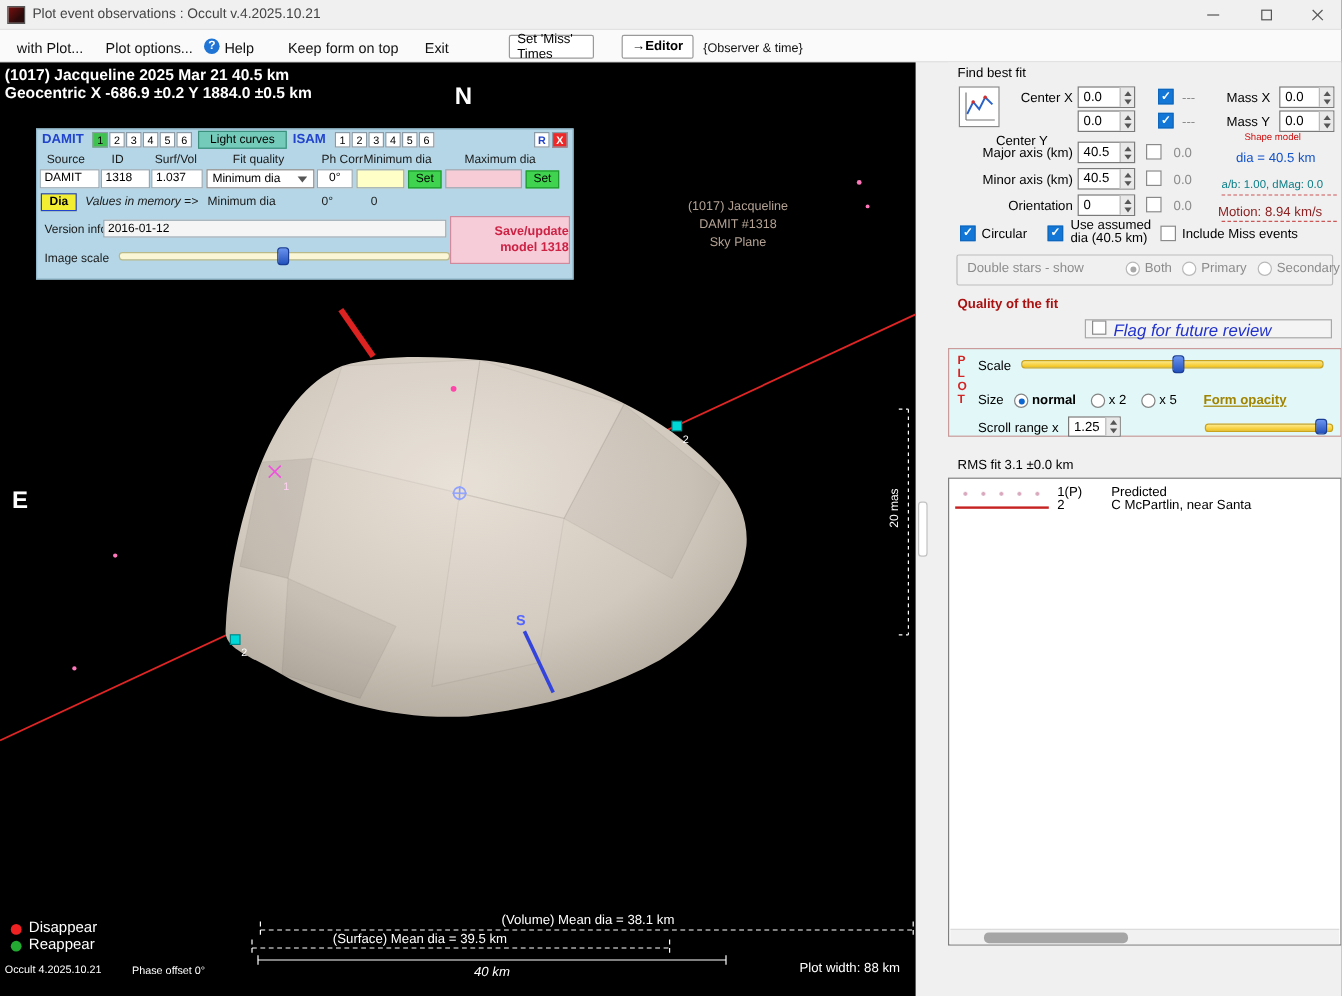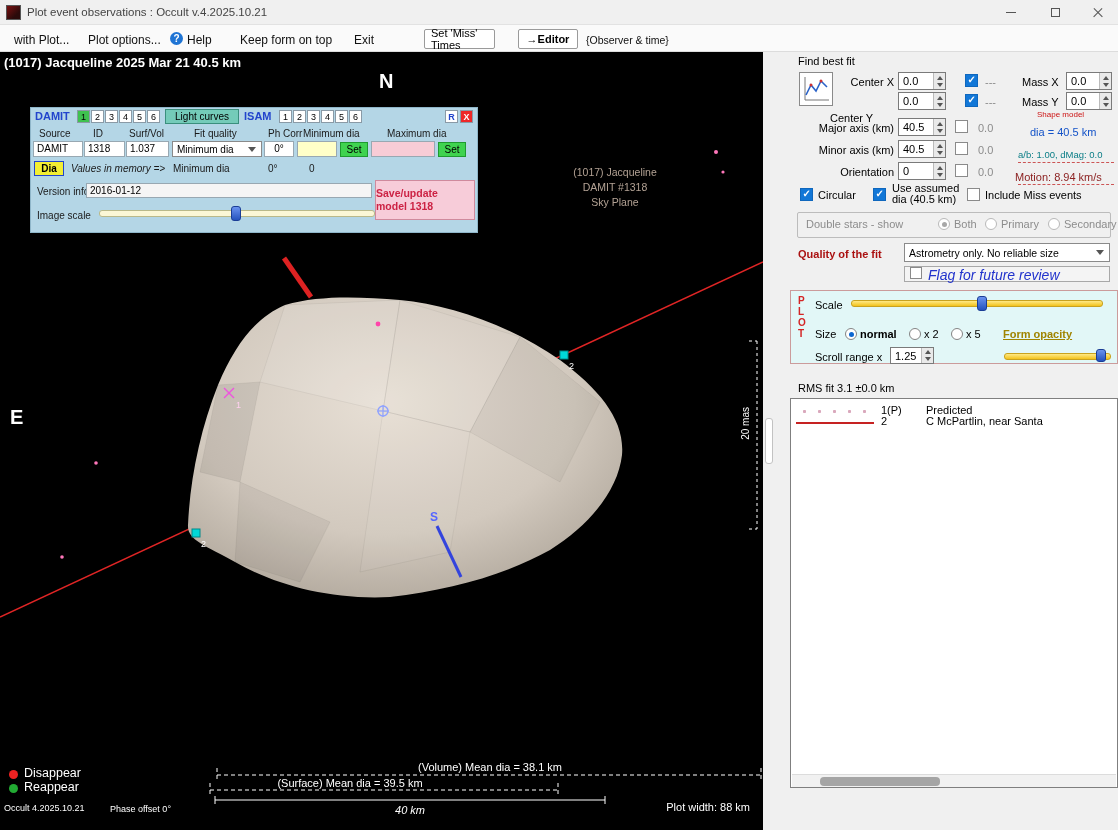--- a/index.html
+++ b/index.html
@@ -170,20 +170,21 @@
     </g>
 
     <g stroke="#ffffff" stroke-width="1">
       <line x1="215" y1="748" x2="605" y2="748"></line>
       <line x1="215" y1="744" x2="215" y2="752"></line>
       <line x1="605" y1="744" x2="605" y2="752"></line>
     </g>
   </svg>
 
   <div class="pt hdr" style="left:4px;top:3px">(1017) Jacqueline  2025 Mar 21   40.5 km</div>
+  <div class="pt hdr" style="left:4px;top:18px">Geocentric X  -686.9 ±0.2 Y 1884.0 ±0.5 km</div>
   <div class="pt compass" style="left:379px;top:18px">N</div>
   <div class="pt compass" style="left:10px;top:354px">E</div>
   <div class="pt" style="left:430px;top:458px;color:#5566ff;font-weight:bold;font-size:12px">S</div>
   <div class="pt skylabel" style="left:550px;top:113px">
     <div>(1017) Jacqueline</div>
     <div>DAMIT #1318</div>
     <div>Sky Plane</div>
   </div>
   <div class="pt scale-right" style="left:740px;top:355px">20 mas</div>
   <div class="pt" style="left:236px;top:348px;font-size:9px;color:#ffd0f0">1</div>
@@ -242,21 +243,21 @@
     <div class="setbtn" style="left:407px">Set</div>
 
     <div style="position:absolute;left:3px;top:53px;width:30px;height:15px;background:#f2ee33;border:1px solid #2244cc;font-weight:bold;text-align:center;line-height:13px">Dia</div>
     <div class="hd10" style="left:40px;top:55px;font-style:italic">Values in memory =&gt;</div>
     <div class="hd10" style="left:142px;top:55px">Minimum dia</div>
     <div class="hd10" style="left:237px;top:55px">0°</div>
     <div class="hd10" style="left:278px;top:55px">0</div>
 
     <div class="hd10" style="left:6px;top:78px">Version info</div>
     <div class="cell" style="left:55px;top:75px;width:286px;height:15px;background:#f5f5f5">2016-01-12</div>
-    <div style="position:absolute;left:344px;top:72px;width:100px;height:40px;background:#f7ccd9;border:1px solid #cf8a9d;color:#cc2244;font-weight:bold;font-size:10.5px;text-align:left;padding-top:6px;line-height:13px">
+    <div style="position:absolute;left:344px;top:72px;width:100px;height:40px;background:#f7ccd9;border:1px solid #cf8a9d;color:#cc2244;font-weight:bold;font-size:10.5px;text-align:right;padding-top:6px;line-height:13px">
       <div>Save/update</div>
       <div>model 1318</div>
     </div>
 
     <div class="hd10" style="left:6px;top:102px">Image scale</div>
     <div class="slider" style="left:68px;top:98px;width:276px;height:16px">
       <div class="track pale"></div>
       <div class="thumb" style="left:132px"></div>
     </div>
   </div>
@@ -366,24 +367,20 @@
   <div class="groupbox" style="left:7px;top:160px;width:314px;height:26px"></div>
   <div class="lbl grayt" style="left:16px;top:166px">Double stars - show</div>
   <span class="radio dis sel" style="left:148px;top:166px"></span>
   <div class="lbl grayt" style="left:164px;top:166px">Both</div>
   <span class="radio dis" style="left:195px;top:166px"></span>
   <div class="lbl grayt" style="left:211px;top:166px">Primary</div>
   <span class="radio dis" style="left:258px;top:166px"></span>
   <div class="lbl grayt" style="left:274px;top:166px">Secondary</div>
 
   <div class="lbl" style="left:8px;top:196px;color:#aa1111;font-weight:bold">Quality of the fit</div>
-  <div class="dd" style="left:114px;top:191px;width:206px;height:19px;font-size:10.5px">
-    <span class="ddv">Astrometry only. No reliable size</span>
-      <span class="dda"></span>
-  </div>
   <div class="flagbox" style="left:114px;top:214px;width:206px;height:16px"></div>
   <span class="cb" style="left:120px;top:215px;width:12px;height:12px"></span>
   <div class="lbl" style="left:138px;top:215px;color:#2233cc;font-style:italic;font-size:14px">Flag for future review</div>
 
   <div class="plotbox">
     <div class="plet" style="top:4px">P</div>
     <div class="plet" style="top:15px">L</div>
     <div class="plet" style="top:26px">O</div>
     <div class="plet" style="top:37px">T</div>
     <div class="lbl" style="left:24px;top:8px">Scale</div>

